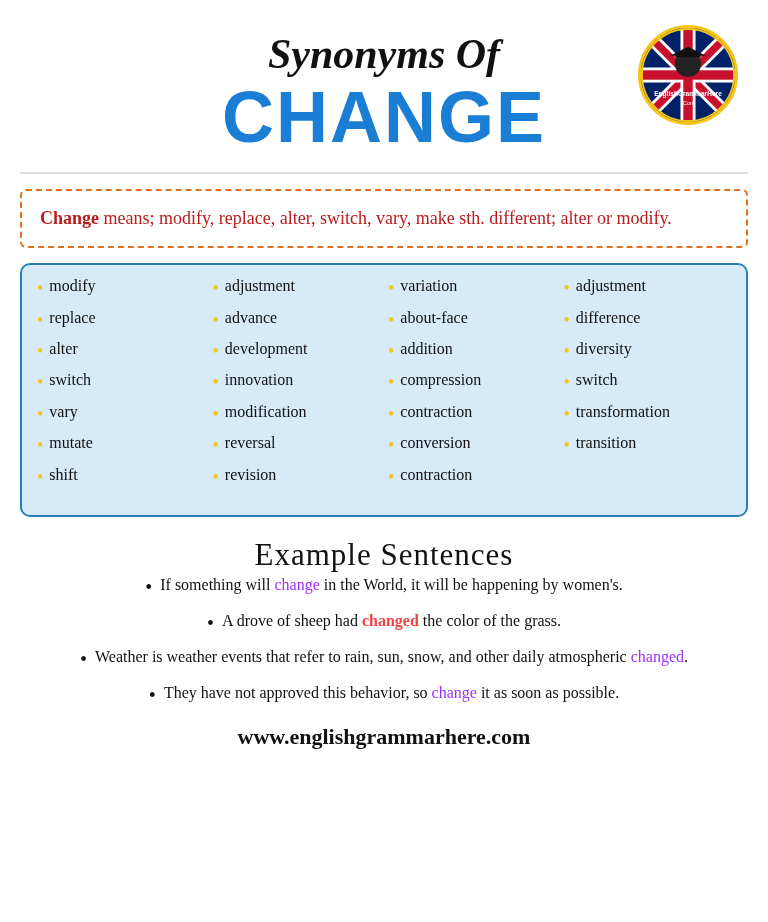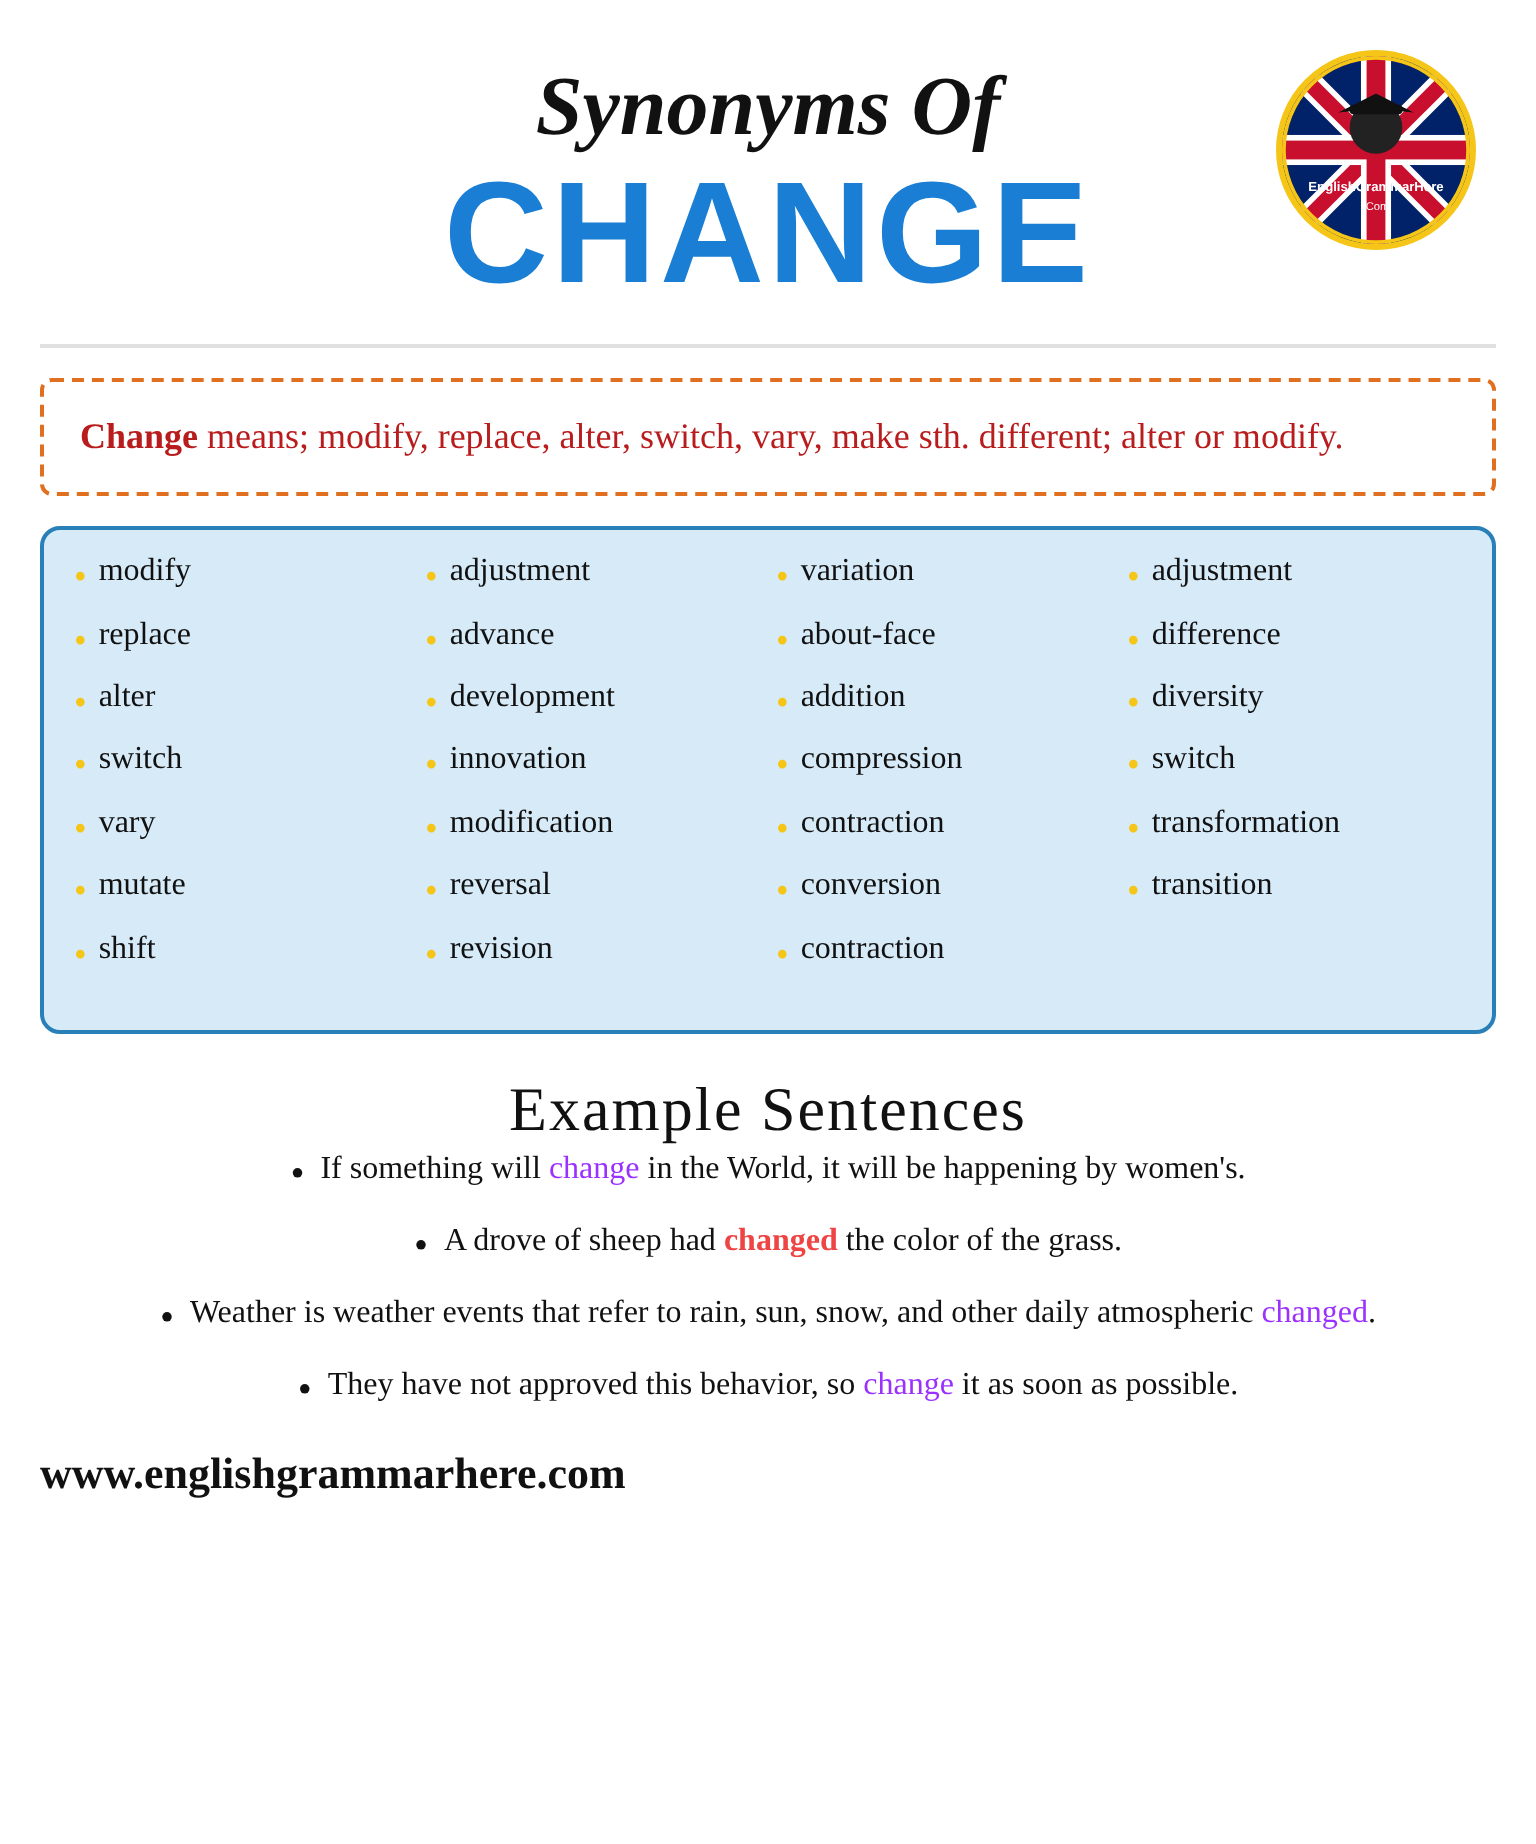--- a/index.html
+++ b/index.html
@@ -170,21 +170,21 @@
       color: #9b30ff;
       font-weight: normal;
     }
 
     .purple-bold {
       color: #ef4444;
       font-weight: bold;
     }
 
     .website-footer {
-      text-align: left;
+      text-align: center;
       font-size: 22px;
       font-weight: bold;
       color: #111;
       margin-top: 10px;
       font-family: Georgia, serif;
     }
 
     .example-text {
       text-align: right;
     }

